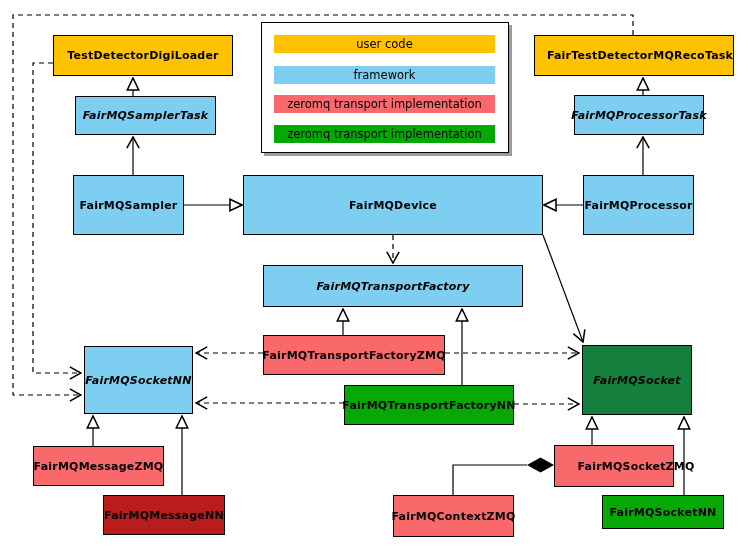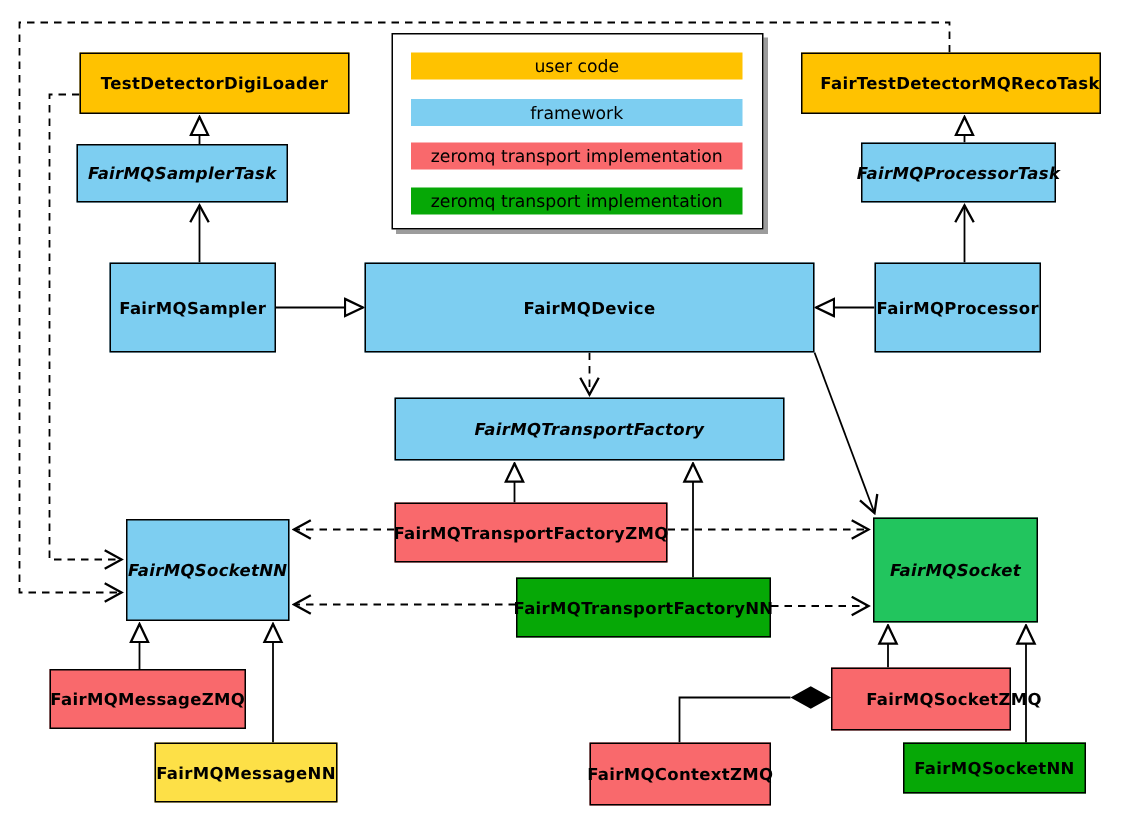--- a/index.html
+++ b/index.html
@@ -62,32 +62,32 @@
       <path d="M182,495 L182,416" class="edge solid" marker-end="url(#tri)"></path>
       <path d="M592,445 L592,417" class="edge solid" marker-end="url(#tri)"></path>
       <path d="M684,495 L684,417" class="edge solid" marker-end="url(#tri)"></path>
       <path d="M453,495 L453,465 L527,465" class="edge solid"></path>
       <polygon points="527.0,465.0 540.5,472.5 554.0,465.0 540.5,457.5" fill="#000000"></polygon>
     </svg>
 
   <div id="nodes">
       <div class="node" style="left: 53px; top: 35px; width: 180px; height: 41px; background: rgb(255, 194, 0);">TestDetectorDigiLoader</div>
       <div class="node" style="left: 534px; top: 35px; width: 200px; height: 41px; background: rgb(255, 194, 0); padding-left: 12px;">FairTestDetectorMQRecoTask</div>
-      <div class="node abstract" style="left: 51px; top: 96px; width: 141px; height: 39px; background: rgb(125, 206, 241);">FairMQSamplerTask</div>
+      <div class="node abstract" style="left: 75px; top: 96px; width: 141px; height: 39px; background: rgb(125, 206, 241);">FairMQSamplerTask</div>
       <div class="node abstract" style="left: 574px; top: 95px; width: 130px; height: 40px; background: rgb(125, 206, 241);">FairMQProcessorTask</div>
       <div class="node" style="left: 73px; top: 175px; width: 111px; height: 60px; background: rgb(125, 206, 241);">FairMQSampler</div>
       <div class="node" style="left: 243px; top: 175px; width: 300px; height: 60px; background: rgb(125, 206, 241);">FairMQDevice</div>
       <div class="node" style="left: 583px; top: 175px; width: 111px; height: 60px; background: rgb(125, 206, 241);">FairMQProcessor</div>
       <div class="node abstract" style="left: 263px; top: 265px; width: 260px; height: 42px; background: rgb(125, 206, 241);">FairMQTransportFactory</div>
       <div class="node" style="left: 263px; top: 335px; width: 182px; height: 40px; background: rgb(249, 105, 108);">FairMQTransportFactoryZMQ</div>
       <div class="node" style="left: 344px; top: 385px; width: 170px; height: 40px; background: rgb(6, 168, 6);">FairMQTransportFactoryNN</div>
       <div class="node abstract" style="left: 84px; top: 346px; width: 109px; height: 68px; background: rgb(125, 206, 241);">FairMQSocketNN</div>
-      <div class="node abstract" style="left: 582px; top: 345px; width: 110px; height: 70px; background: #22c55e;">FairMQSocket</div>
+      <div class="node abstract" style="left: 582px; top: 345px; width: 110px; height: 70px; background: #15803d;">FairMQSocket</div>
       <div class="node" style="left: 33px; top: 446px; width: 131px; height: 40px; background: rgb(249, 105, 108);">FairMQMessageZMQ</div>
-      <div class="node" style="left: 103px; top: 495px; width: 122px; height: 40px; background: #fde047;">FairMQMessageNN</div>
+      <div class="node" style="left: 103px; top: 495px; width: 122px; height: 40px; background: #b91c1c;">FairMQMessageNN</div>
       <div class="node" style="left: 393px; top: 495px; width: 121px; height: 42px; background: rgb(249, 105, 108);">FairMQContextZMQ</div>
       <div class="node" style="left: 554px; top: 445px; width: 120px; height: 42px; background: rgb(249, 105, 108); padding-left: 44px;">FairMQSocketZMQ</div>
       <div class="node" style="left: 602px; top: 495px; width: 122px; height: 34px; background: rgb(6, 168, 6);">FairMQSocketNN</div>
     </div>
 
   <div class="legend">
     <div class="legend-bar" style="top: 12px; background: rgb(255, 194, 0);">
       <span>user code</span>
     </div>
     <div class="legend-bar" style="top: 43px; background: rgb(125, 206, 241);">

